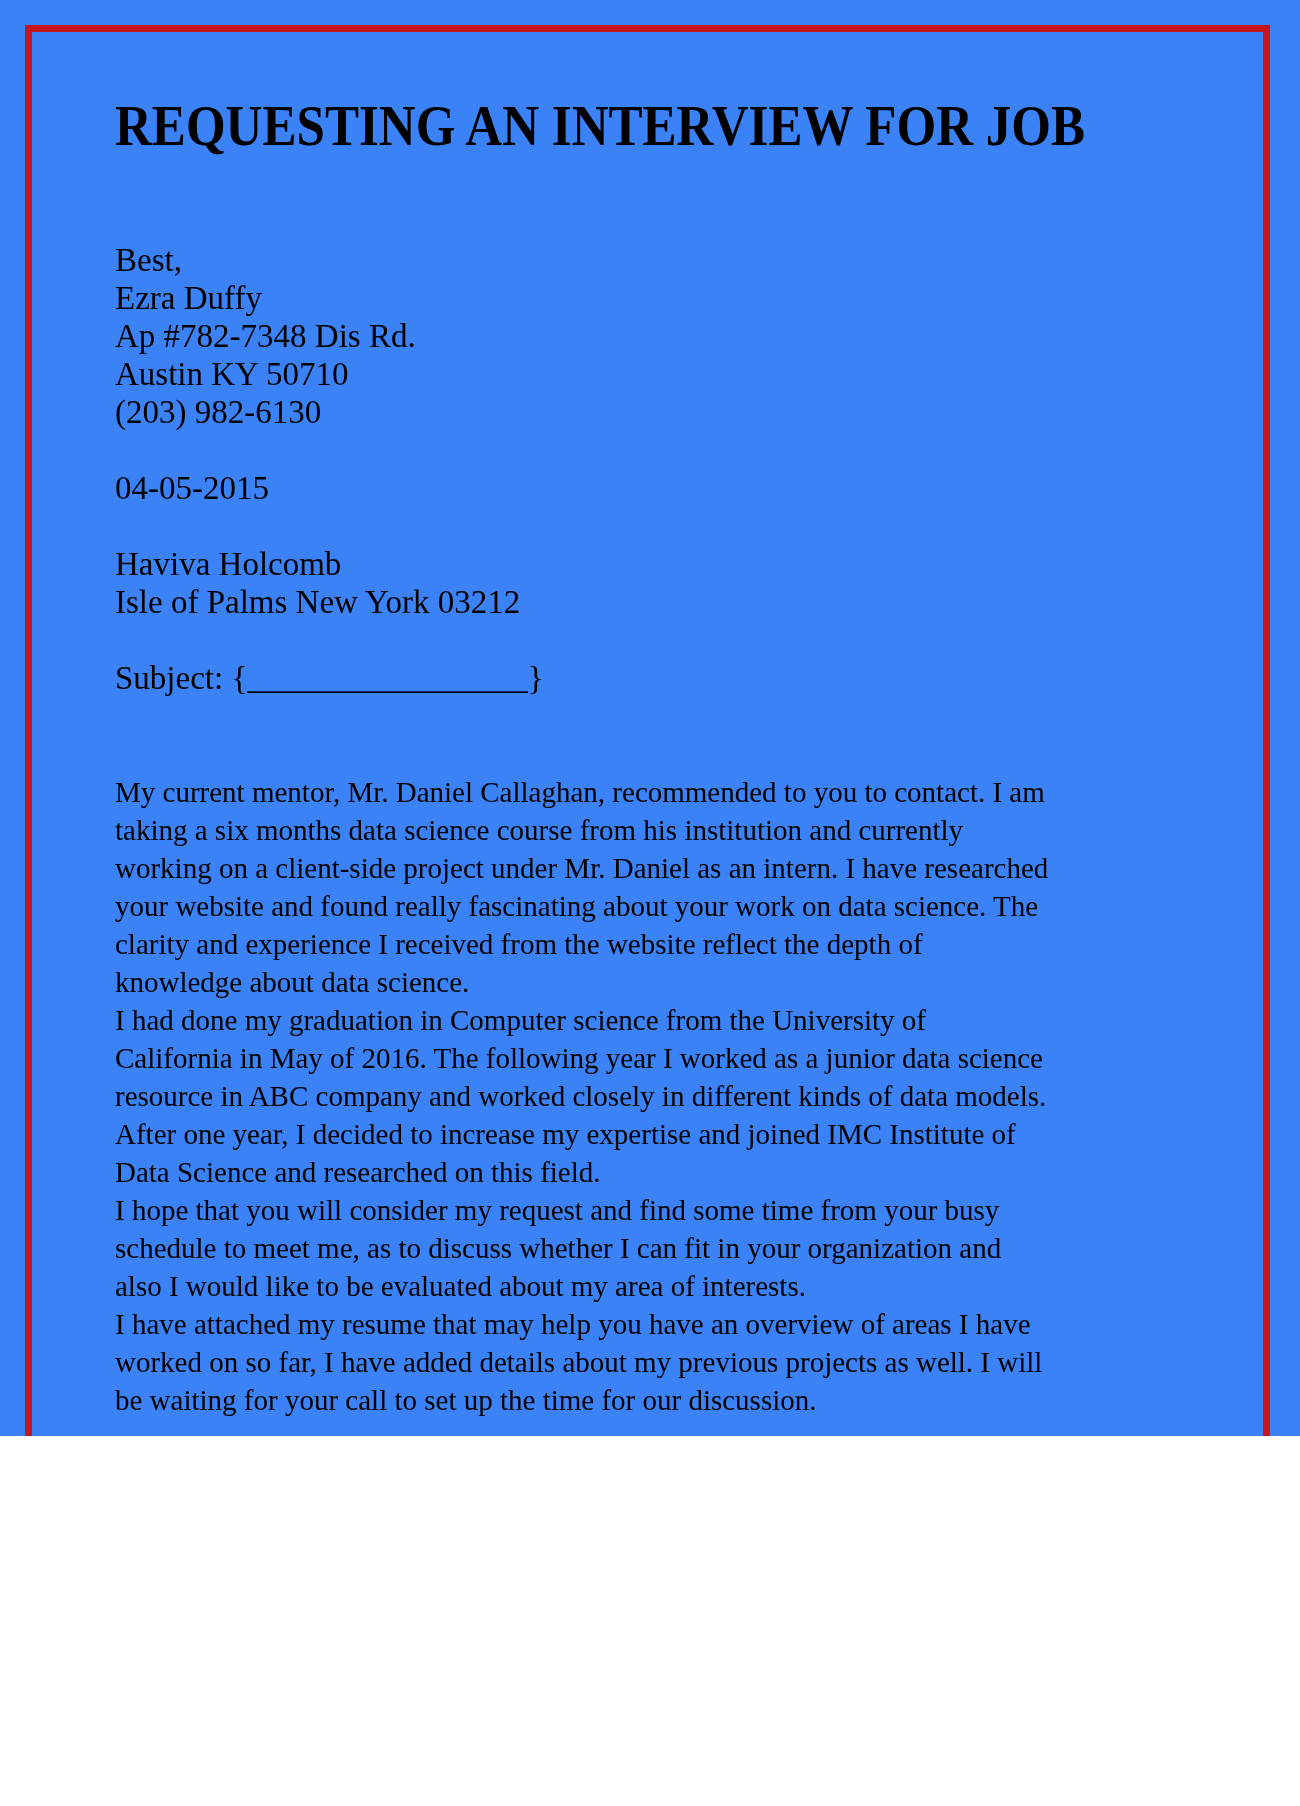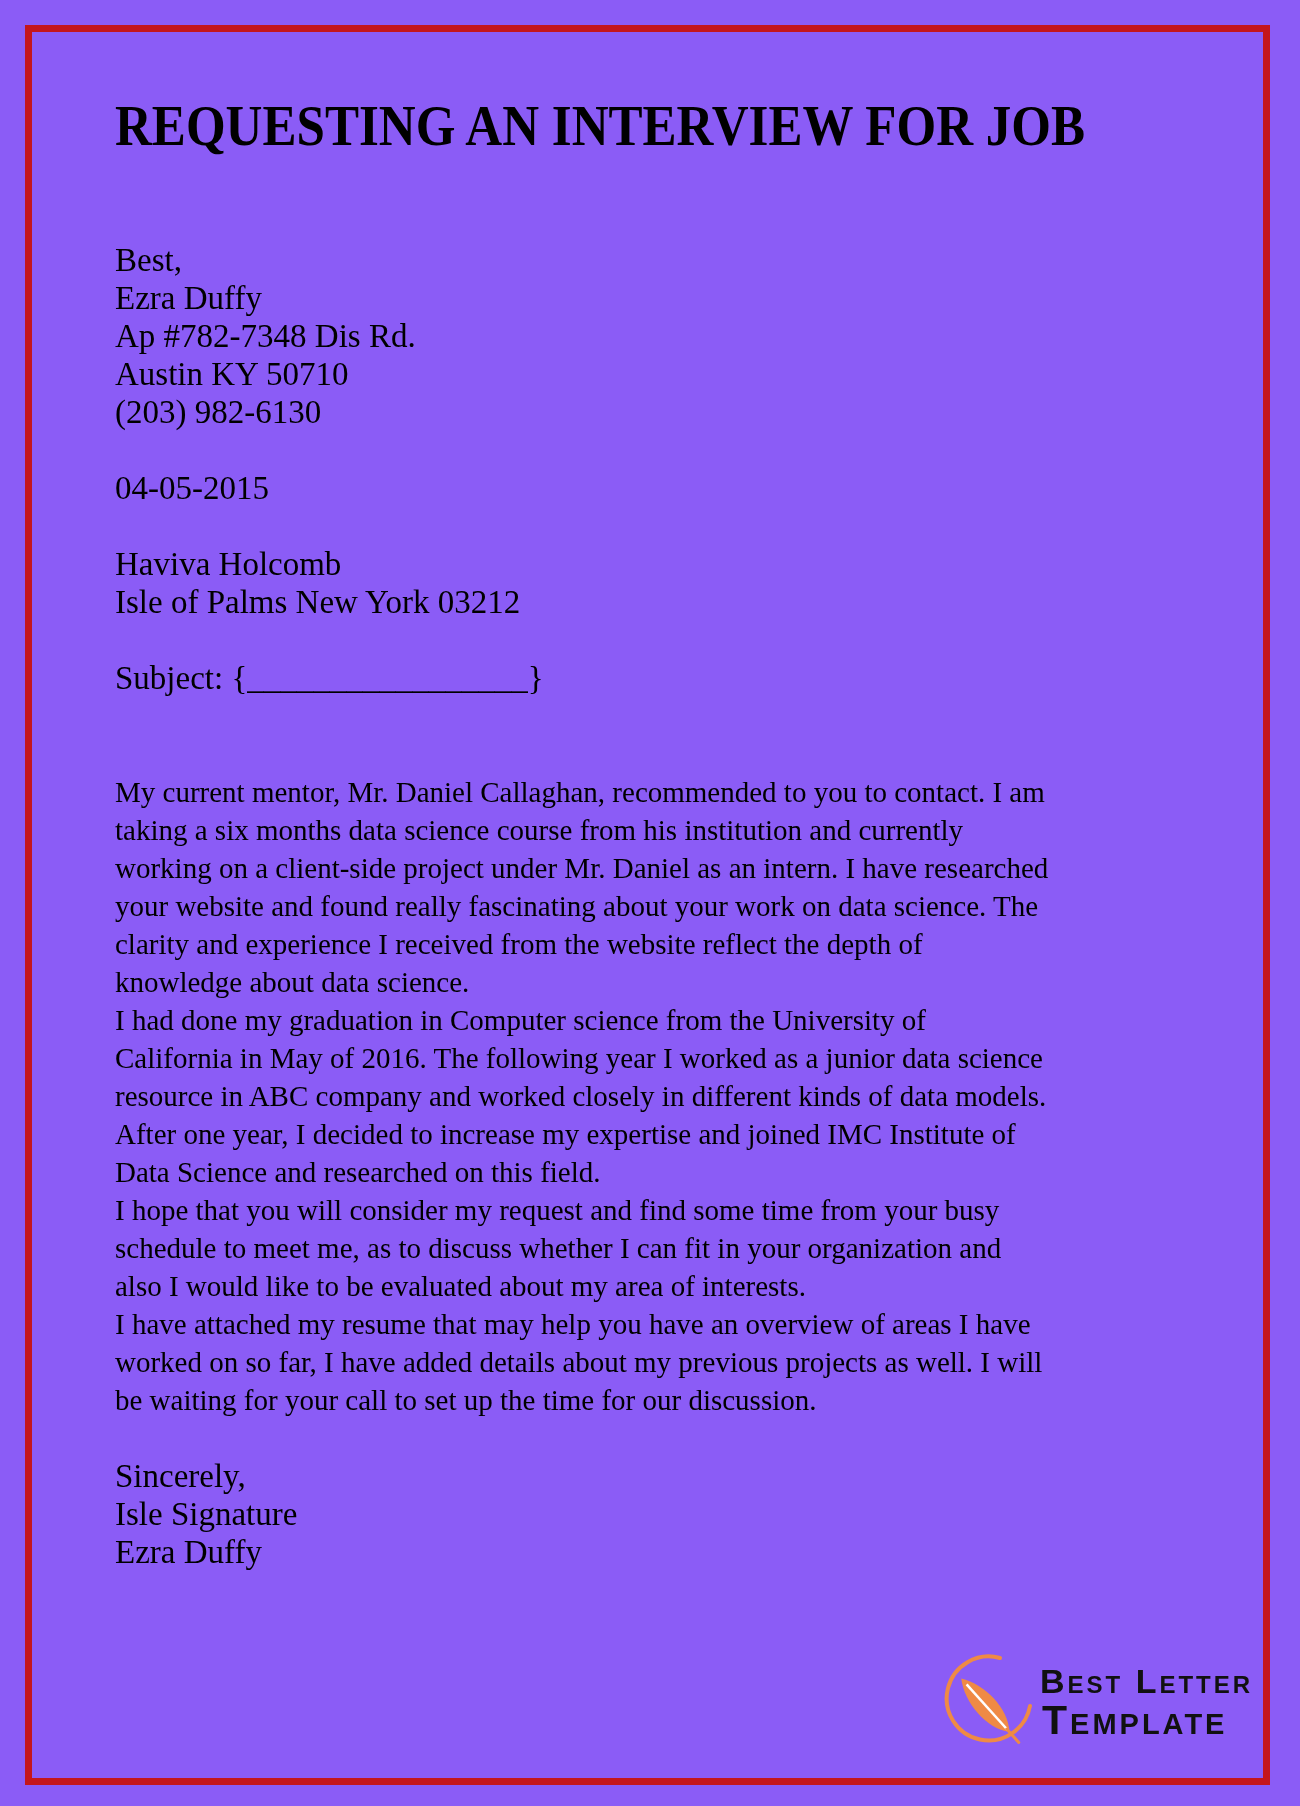--- a/index.html
+++ b/index.html
@@ -1,21 +1,21 @@
 <!DOCTYPE html>
 <html><head>
 <meta charset="utf-8">
 <style>
   * { margin:0; padding:0; box-sizing:border-box; }
   html,body { background:#ffffff; }
   .page {
     position:relative;
     width:1300px;
-    height:1806px;
-    background:#8b5cf6;
+    height:1436px;
+    background:#3b82f6;
     font-family:"Liberation Serif", serif;
     color:#000000;
     overflow:hidden;
   }
   .border-frame {
     position:absolute;
     left:25px; top:25px;
     width:1245px; height:1760px;
     border:7px solid #c4161c;
     pointer-events:none;

